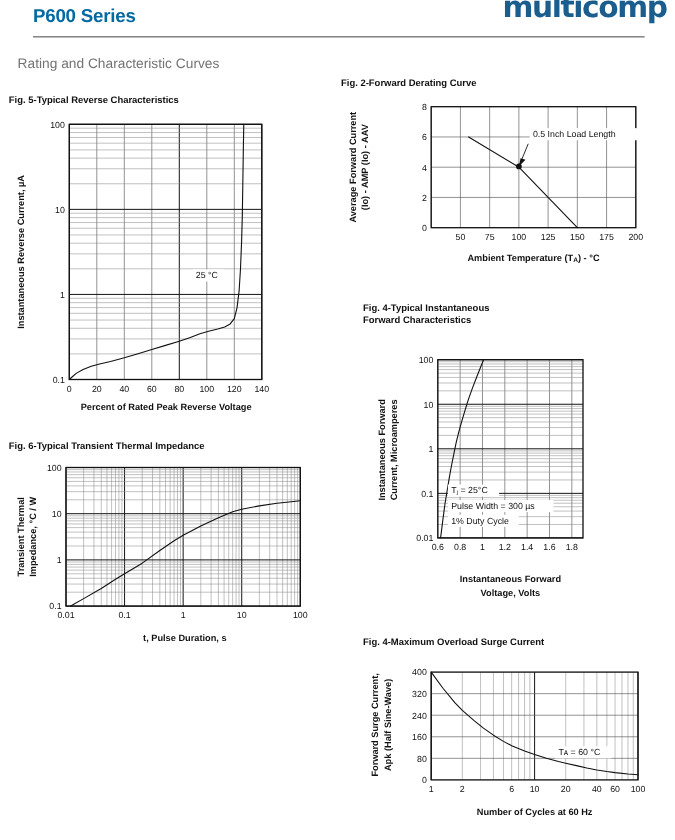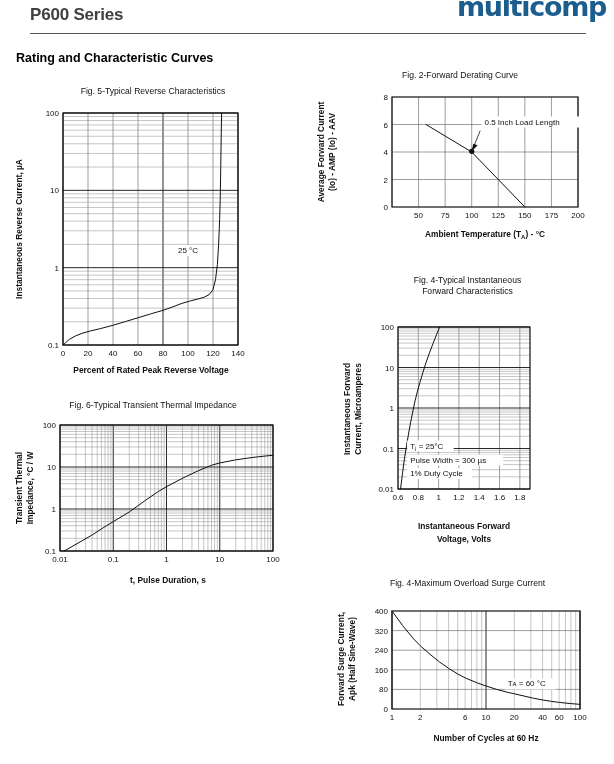--- a/index.html
+++ b/index.html
@@ -23,21 +23,21 @@
     width: 614px;
     height: 44px;
   }
   #page-title {
     position: absolute;
     left: 30px;
     top: 5px;
     font-size: 17px;
     font-weight: bold;
     letter-spacing: -0.2px;
-    color: #404040;
+    color: #0369a1;
   }
   #brand-logo {
     position: absolute;
     right: 8px;
     top: -9px;
     font-size: 27px;
     font-weight: bold;
     letter-spacing: -1.3px;
     color: #1b5e8e;
     font-family: "DejaVu Sans", sans-serif;
@@ -49,32 +49,31 @@
     width: 556px;
     height: 1px;
     background: #555555;
   }
 
   #section-heading {
     position: absolute;
     left: 16px;
     top: 51px;
     font-size: 12.5px;
-    font-weight: bold;
-    color: #000000;
+    font-weight: normal;
+    color: #737373;
   }
 
   
   .figure {
     position: absolute;
   }
   .fig-title {
-    text-align: center;
     font-size: 8.6px;
-    font-weight: normal;
+    font-weight: bold;
     color: #111111;
     line-height: 11px;
     white-space: pre-line;
   }
   .fig-svg-wrap { position: relative; }
   svg { display: block; overflow: visible; }
 
   .axis-label {
     font-family: "Liberation Sans", sans-serif;
     font-size: 8.4px;

